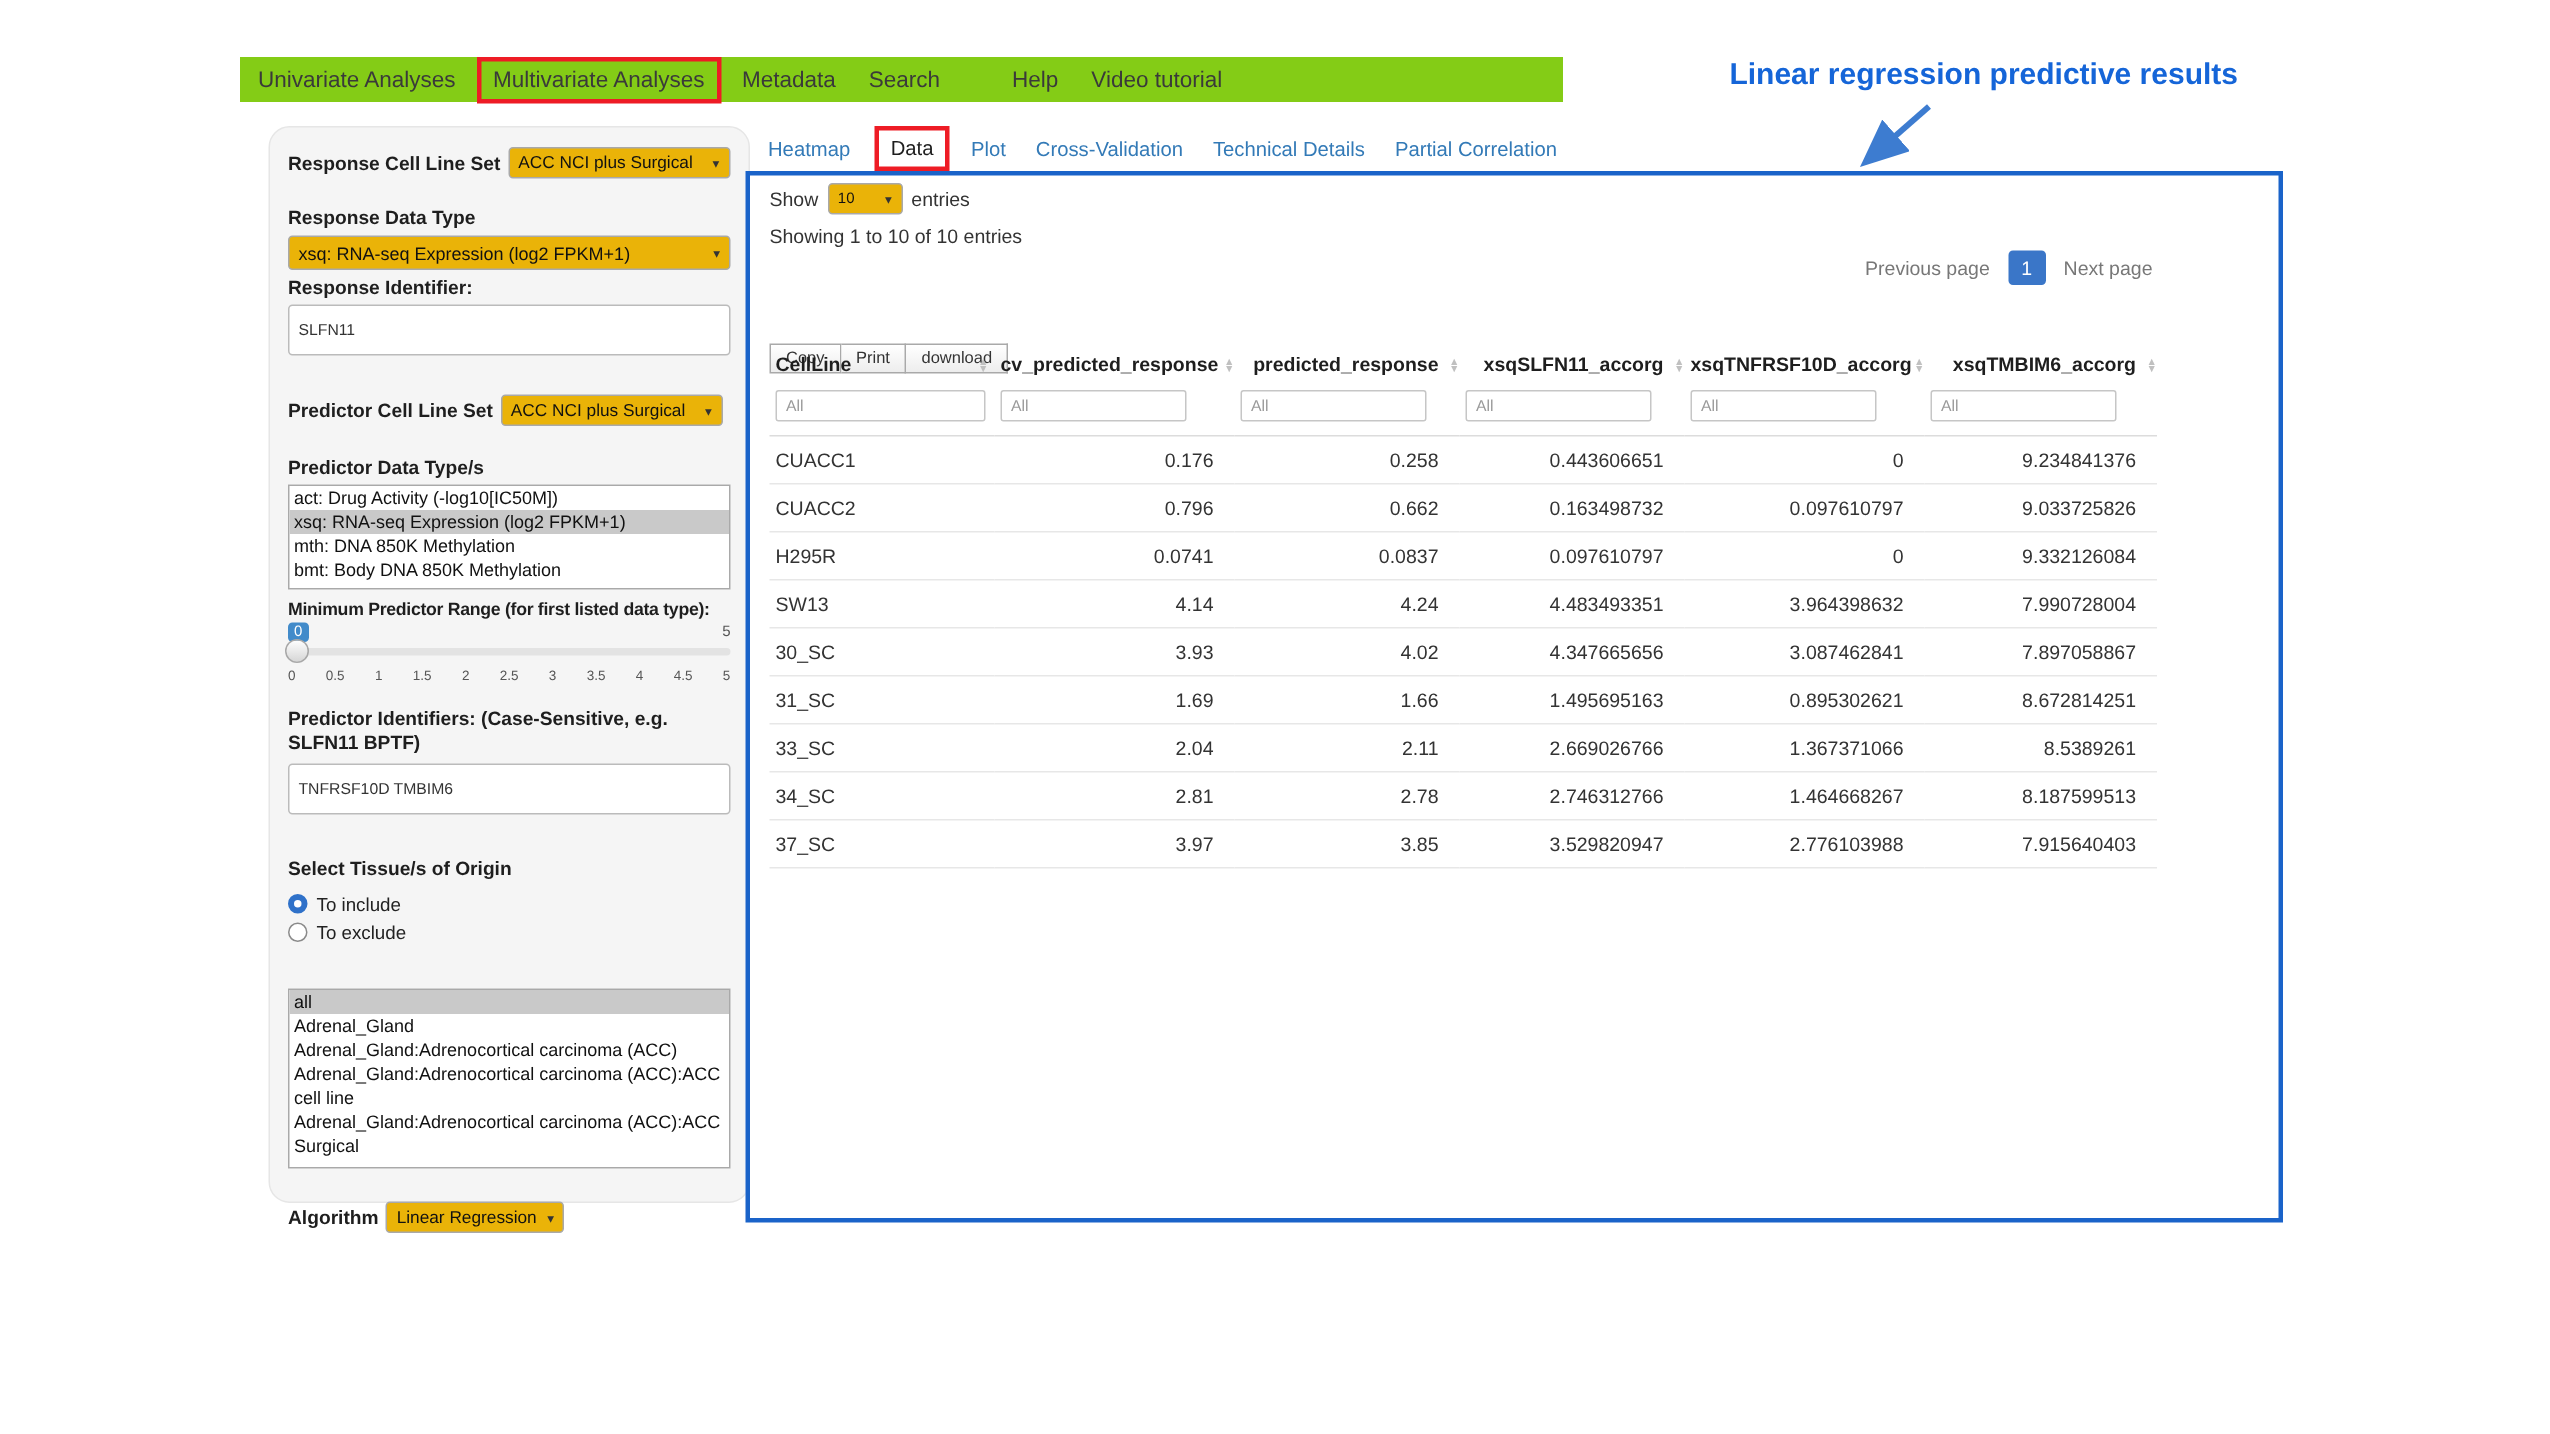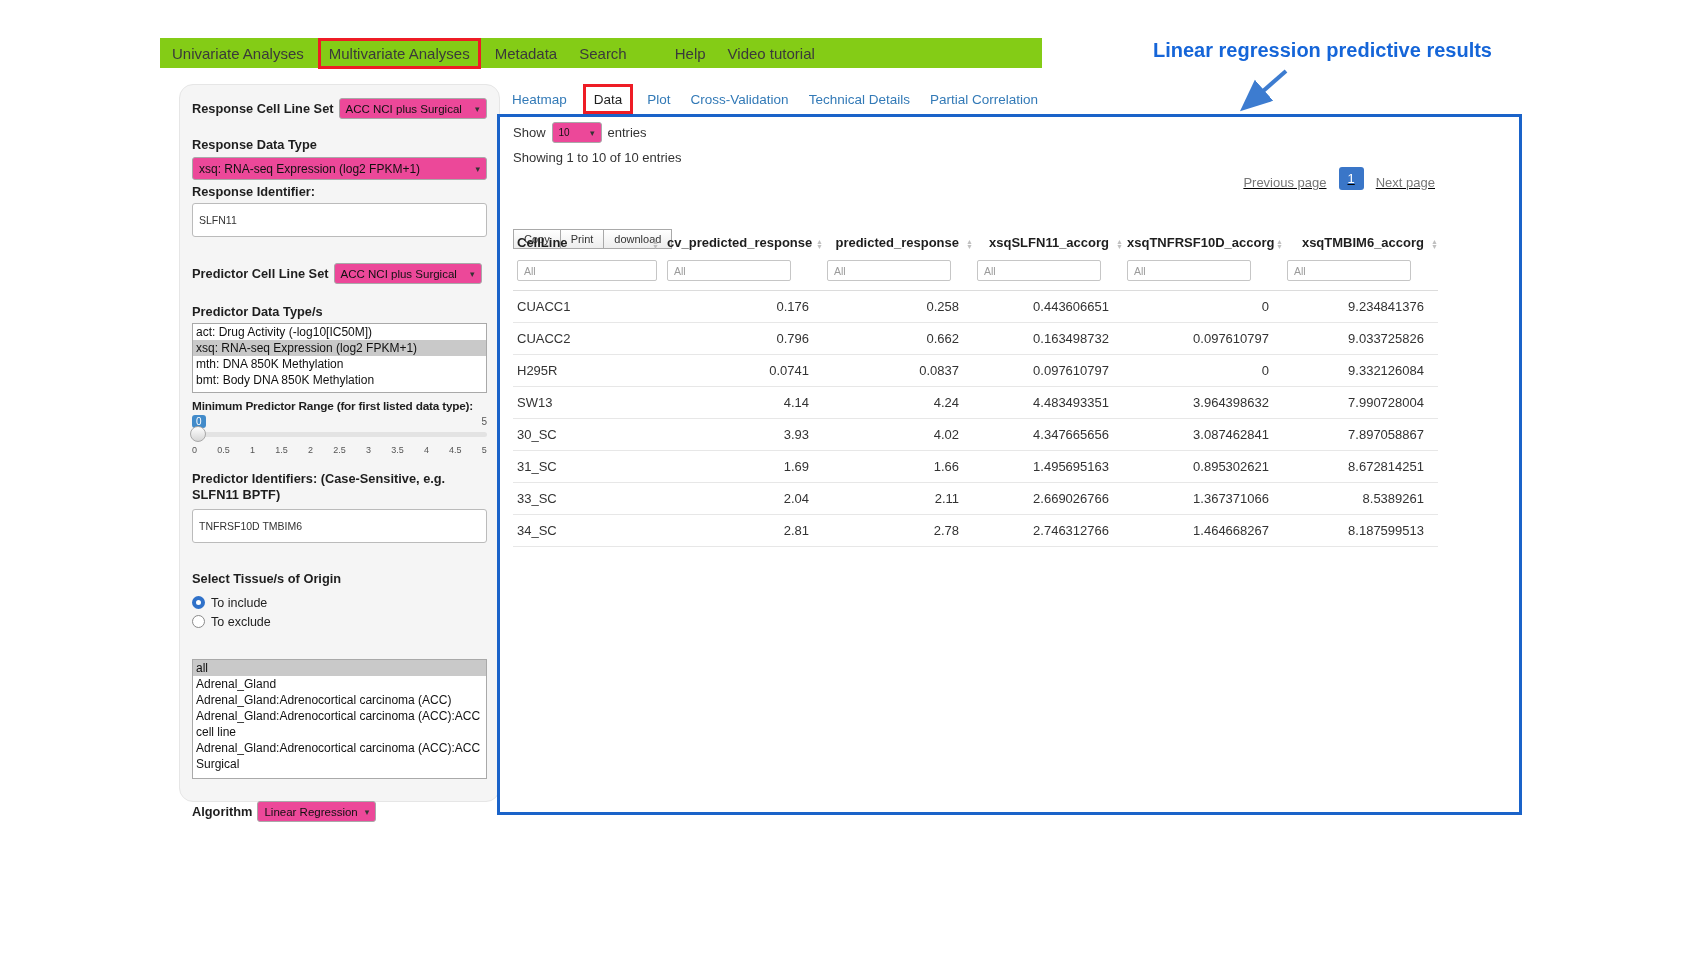--- a/index.html
+++ b/index.html
@@ -18,21 +18,21 @@
   .annotation-title { position:absolute; left:1000px; top:39px; width:492px; text-align:right;
     font-size:20px; font-weight:bold; color:#1565d8; }
   .annotation-arrow { position:absolute; left:1228px; top:66px; }
 
   
   .sidebar { position:absolute; left:179px; top:84px; width:321px; height:718px;
     background:#f5f5f5; border:1px solid #e6e6e6; border-radius:14px; padding:13px 12px; color:#222; }
   .lbl { font-weight:bold; font-size:12.8px; color:#1e1e1e; }
   .lbl-nowrap { white-space:nowrap; font-size:11.8px; letter-spacing:-0.2px; }
   .inline-row { display:flex; align-items:center; gap:5px; }
-  .sel { display:inline-flex; align-items:center; justify-content:space-between; background:#ec4899;
+  .sel { display:inline-flex; align-items:center; justify-content:space-between; background:#eab308;
     border:1px solid #a9a9a9; border-radius:3px; height:21px; padding:0 6px; font-size:11.5px;
     color:#111; cursor:pointer; white-space:nowrap; }
   .sel .chev { font-size:9px; margin-left:7px; color:#333; }
   .sel.w148 { width:148px; }
   .sel.full { width:100%; height:23px; font-size:12px; }
   .txt-input { width:100%; height:34px; border:1px solid #bbb; border-radius:3px; background:#fff;
     font-size:10.5px; padding:0 6px; color:#333; font-family:inherit; }
   .listbox { width:100%; background:#fff; border:1px solid #a9a9a9; overflow-y:auto; }
   .opt { font-size:12px; line-height:16px; padding:0 3px; cursor:pointer; white-space:nowrap; overflow:hidden; color:#111; }
   .listbox.wrap .opt { white-space:normal; }
@@ -64,21 +64,21 @@
   .tab-redbox { border:3px solid #ee1c25; padding:3px 8px; margin:-6px 14px -6px -4px; }
   .tab.active { color:#1e1e1e; margin-right:0; }
 
   
   .main-box { position:absolute; left:497px; top:114px; width:1025px; height:701px;
     border:3px solid #1a63c9; background:#fff; }
   .show-row { position:absolute; left:13px; top:5px; display:flex; align-items:center; gap:6px;
     font-size:13px; color:#333; }
   .show-sel { width:50px; height:21px; font-size:10px; }
   .showing { position:absolute; left:13px; top:33px; font-size:13px; color:#333; }
-  .pagination { position:absolute; right:84px; top:50px; display:flex; align-items:flex-end; gap:12px;text-decoration:underline; }
+  .pagination { position:absolute; right:84px; top:50px; display:flex; align-items:center; gap:12px; }
   .page-btn { font-size:13px; color:#777; cursor:pointer; }
   .page-num { font-size:13px; color:#fff; background:#3a76c8; border-radius:3px; padding:4px 9px; cursor:pointer; }
   .dt-buttons { position:absolute; left:13px; top:68px; display:flex;margin-top:44px; }
   .dt-btn { font-size:11px; color:#333; background:linear-gradient(#fff,#ededed);
     border:1px solid #a9a9a9; padding:3px 10px; cursor:pointer; }
   .dt-btn + .dt-btn { border-left:none; }
 
   
   .dtable { position:absolute; left:13px; top:111px; width:925px; border-collapse:collapse; table-layout:fixed; }
   .dtable col.c0{width:150px} .dtable col.c1{width:160px} .dtable col.c2{width:150px}
@@ -366,17 +366,25 @@
             <td class="num">8.5389261</td>
           </tr>
           <tr>
             <td>34_SC</td>
             <td class="num">2.81</td>
             <td class="num">2.78</td>
             <td class="num">2.746312766</td>
             <td class="num">1.464668267</td>
             <td class="num">8.187599513</td>
           </tr>
+          <tr>
+            <td>37_SC</td>
+            <td class="num">3.97</td>
+            <td class="num">3.85</td>
+            <td class="num">3.529820947</td>
+            <td class="num">2.776103988</td>
+            <td class="num">7.915640403</td>
+          </tr>
         </tbody>
     </table>
   </div>
 
 </div>
 
 </body></html>

